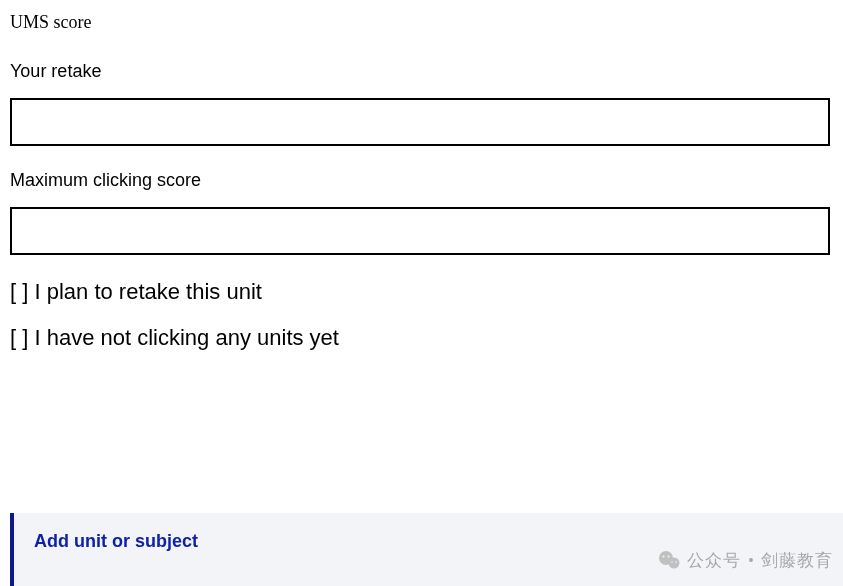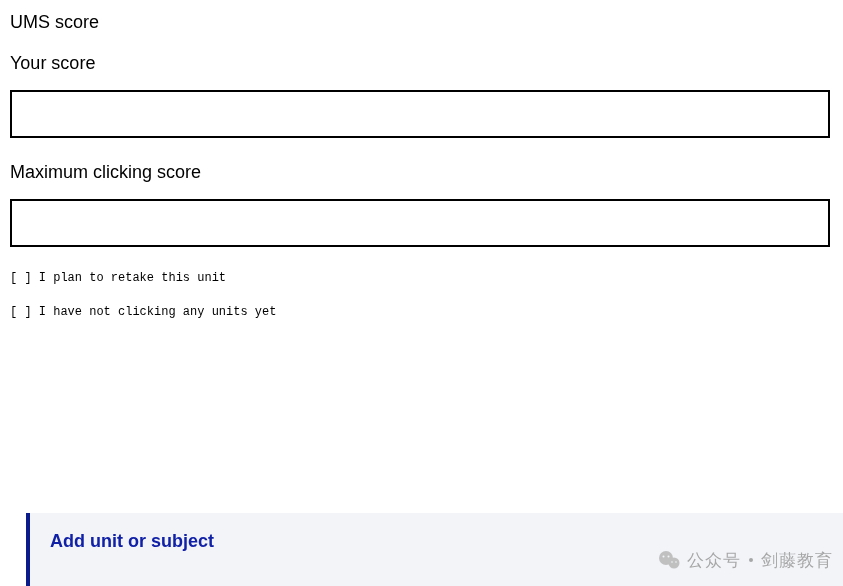--- a/index.html
+++ b/index.html
@@ -12,49 +12,48 @@
       font-size: 18px;
       color: #000;
       background: #fff;
       width: 843px;
       height: 586px;
       padding: 12px 10px 0 10px;
       position: relative;
       overflow: hidden;
     }
     .section-heading {
-      margin-bottom: 20px;
+      margin-bottom: 28px;
+      font-family: Liberation Serif, serif;
     }
     .field-label {
       margin-bottom: 16px;
     }
     .text-input {
       width: 820px;
       height: 48px;
       border: 2px solid #000;
       font-size: 18px;
       padding: 6px 8px;
       margin-bottom: 24px;
       display: block;
       background: #fff;
     }
     .checkbox-row {
       margin-bottom: 20px;
-      font-size: 12px;
-      font-family: Liberation Mono, monospace;
+      font-size: 22px;
     }
     .info-box {
       position: absolute;
       bottom: 0;
       left: 10px;
       right: 0;
       background: #f3f4f8;
       border-left: 4px solid #0b1b8a;
       padding: 18px 20px 20px 20px;
-      margin-left: 16px;
     }
     .info-heading {
       color: #1021a8;
       font-weight: bold;
       font-size: 18px;
       margin-bottom: 14px;
     }
     .info-body {
       font-size: 18px;
       line-height: 1.45;
@@ -86,21 +85,21 @@
       display: inline-block;
       margin: 0 2px;
       vertical-align: middle;
     }
   </style>
 </head>
 <body>
 
 <div class="section-heading">UMS score</div>
 
-<div class="field-label">Your score</div>
+<div class="field-label">Your retake</div>
 <input type="text" class="text-input" value="" style="">
 
 <div class="field-label">Maximum clicking score</div>
 <input type="text" class="text-input" value="" style="">
 
 <div class="checkbox-row">[  ] I plan to retake this unit</div>
 <div class="checkbox-row">[  ] I have not clicking any units yet</div>
 
 <div class="info-box">
   <div class="info-heading">Add unit or subject</div>

